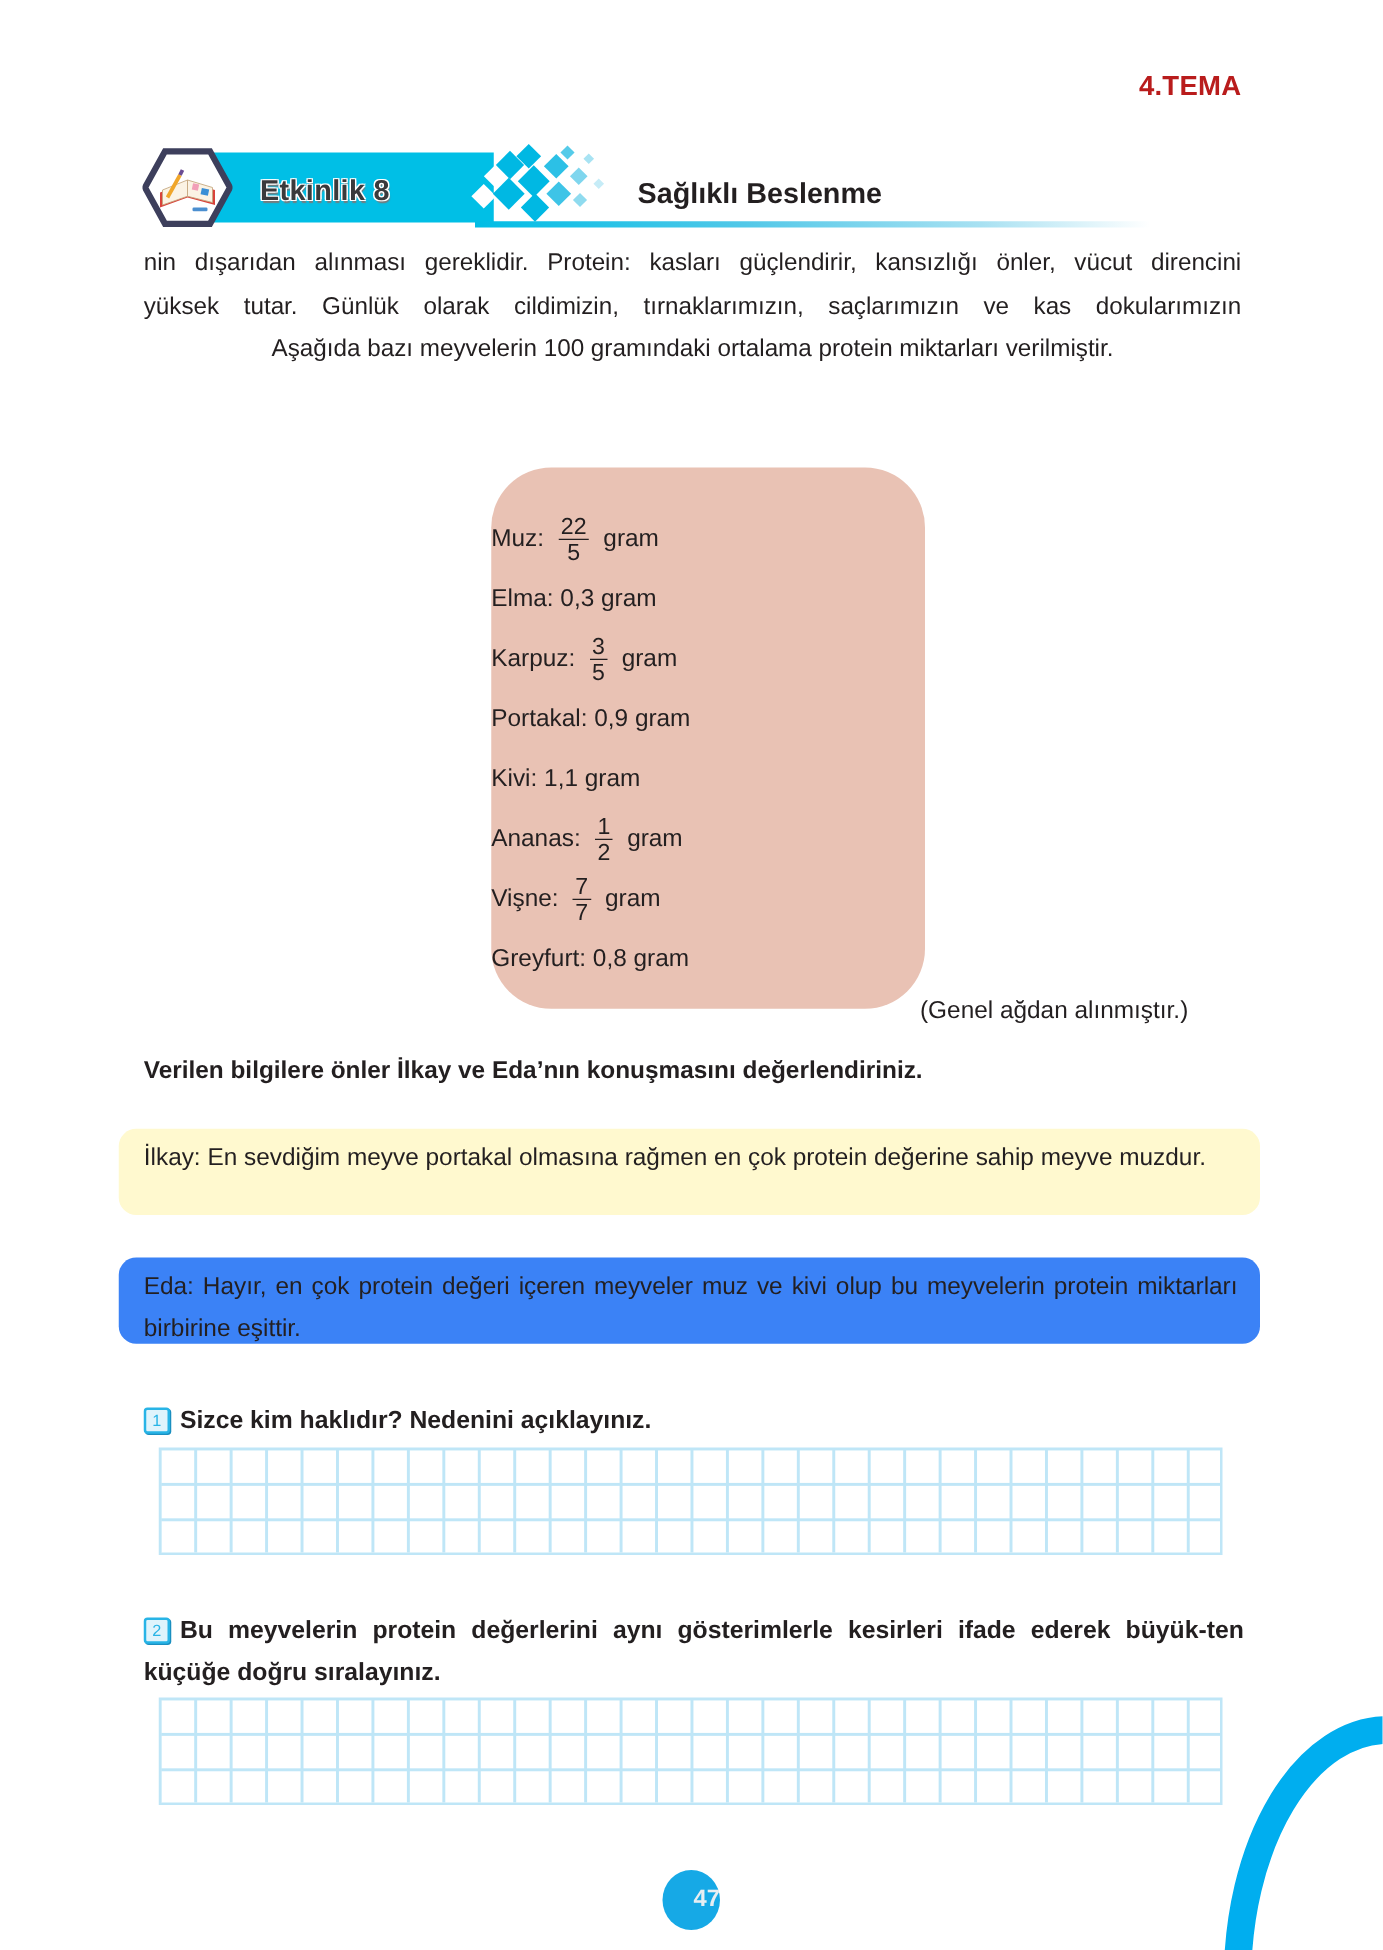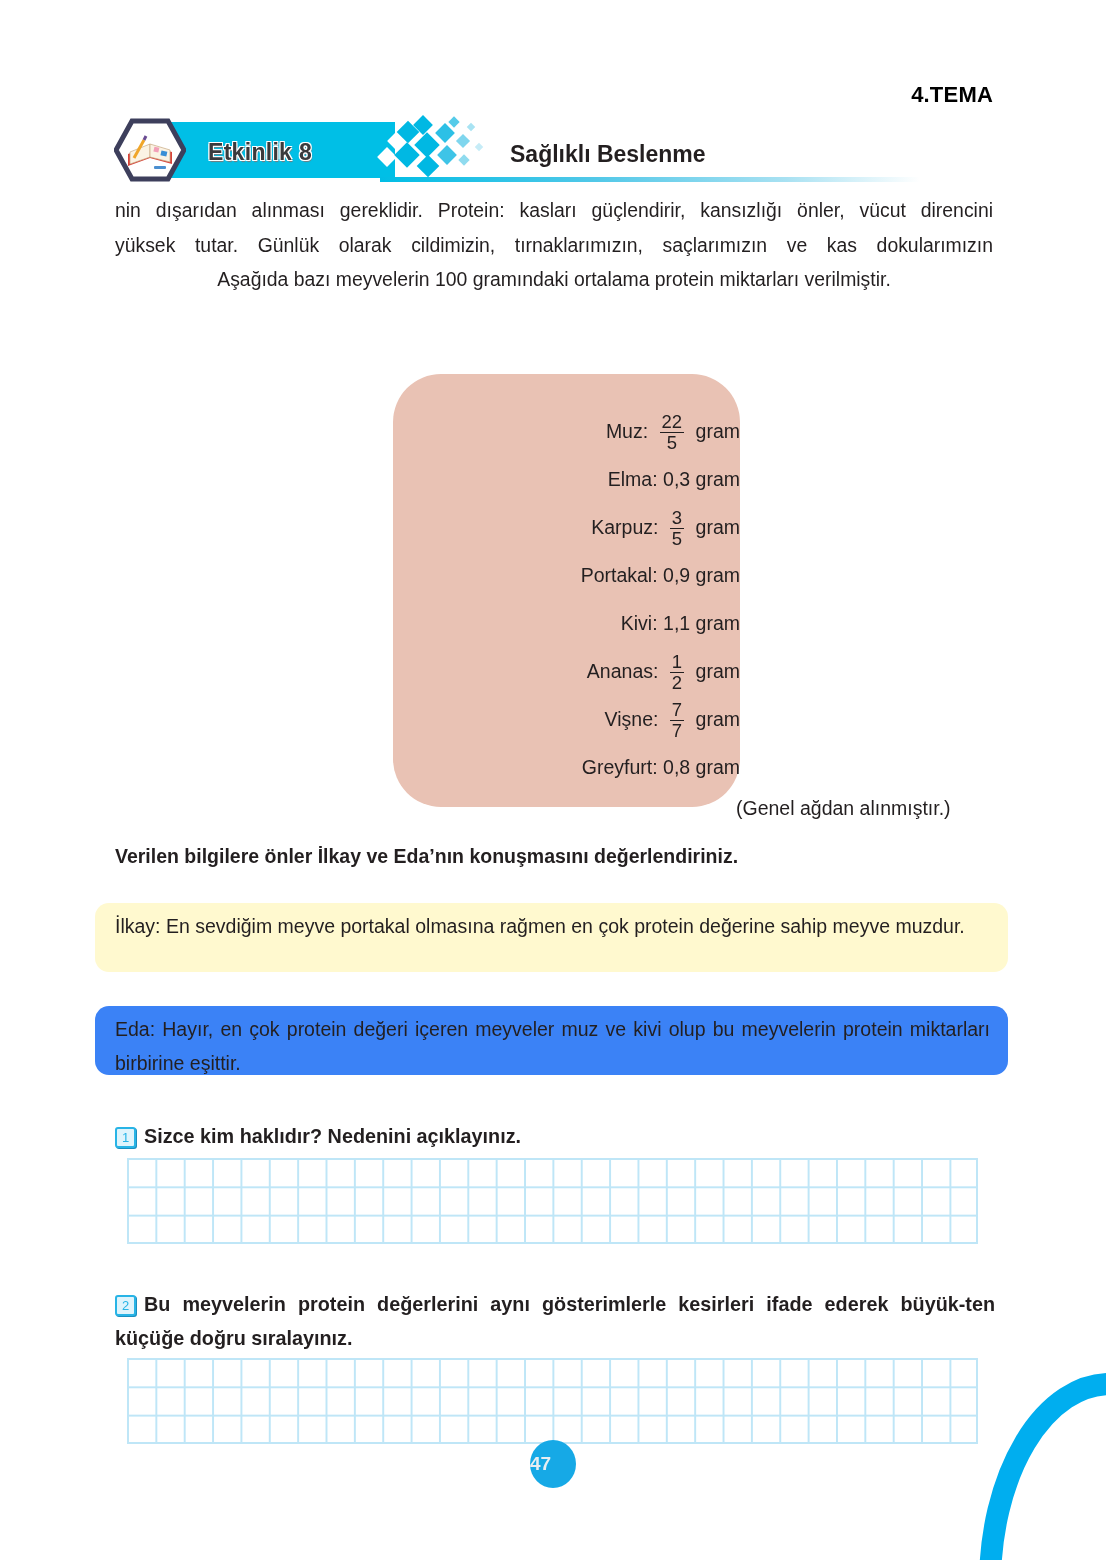--- a/index.html
+++ b/index.html
@@ -4,40 +4,40 @@
 <style>
   html, body { margin: 0; padding: 0; }
   body {
     width: 1106px; height: 1560px; position: relative; overflow: hidden;
     background: #ffffff; color: #231f20;
     font-family: "Liberation Sans", "DejaVu Sans", sans-serif;
   }
   .abs { position: absolute; }
 
   
-  .tema { right: 113px; top: 56px; font-size: 22px; font-weight: bold; color: #000000; letter-spacing: 0.2px; margin-top: 26px; }
+  .tema { right: 113px; top: 56px; font-size: 22px; font-weight: bold; color: #b91c1c; letter-spacing: 0.2px; }
 
   
   .hdr-bar { left: 150px; top: 122px; width: 245px; height: 56px; background: #00bfe6; }
   .hdr-line { left: 380px; top: 177px; width: 540px; height: 5px;
     background: linear-gradient(to right, #00bde5 0%, #52c8e8 40%, #a8e1f2 75%, #ffffff 100%); }
   .hex { left: 114px; top: 118px; width: 72px; height: 64px; }
   .etk { left: 208px; top: 139px; font-size: 23px; font-weight: bold; color: #3a3a3c;
     text-shadow: -1px -1px 0 #fff, 1px -1px 0 #fff, -1px 1px 0 #fff, 1px 1px 0 #fff, 1px 2px 1px #7a7a7a; letter-spacing: 0.3px; }
   .diamonds { left: 368px; top: 114px; width: 130px; height: 66px; }
   .title { left: 510px; top: 141px; font-size: 23px; font-weight: bold; color: #231f20; }
 
   
   .para { left: 115px; top: 193px; width: 878px; font-size: 19.4px; line-height: 34.5px; text-align: justify; }
   .para p { margin: 0; }
   .para .jl { text-align: justify; text-align-last: justify; }
 
   
   .card { left: 393px; top: 374px; width: 347px; height: 433px; background: #e9c2b4; border-radius: 48px; }
-  .fruit { position: absolute; left: 0; width: 347px; text-align: right; font-size: 19.5px; color: #231f20; height: 40px; line-height: 40px; }
+  .fruit { position: absolute; left: 0; width: 347px; text-align: left; font-size: 19.5px; color: #231f20; height: 40px; line-height: 40px; }
   .frac { display: inline-flex; flex-direction: column; align-items: center; vertical-align: middle; margin: 0 6px; line-height: 1; font-size: 18.5px; }
   .frac .num { border-bottom: 1px solid #231f20; padding: 0 2px 1px; }
   .frac .den { padding-top: 1px; }
   .source { left: 736px; top: 797px; font-size: 19.5px; }
 
   .instruction { left: 115px; top: 845px; font-size: 19.5px; font-weight: bold; }
 
   .bubble { left: 95px; width: 913px; border-radius: 14px; box-sizing: border-box; padding: 6px 18px 0 20px; font-size: 19.5px; line-height: 34px; text-align: justify; }
   .bubble.ilkay { top: 903px; height: 69px; background: #fff9cf; }
   .bubble.eda { top: 1006px; height: 69px; background: #3b82f6; }
@@ -48,21 +48,21 @@
   .qnum { display: inline-block; width: 17px; height: 17px; border: 2px solid #28b4e6; border-radius: 3px; background: #dff4fc; color: #28b4e6; font-size: 13px; line-height: 17px; text-align: center; font-weight: normal; margin-right: 8px; vertical-align: 1px; box-shadow: 1px 1px 0 #1a8fc0; }
 
   .grid { left: 127px; width: 851px; height: 86px; box-sizing: border-box; border: 2px solid #bfe6f7;
     background-image:
       linear-gradient(to right, #bfe6f7 2px, transparent 2px),
       linear-gradient(to bottom, #bfe6f7 2px, transparent 2px);
     background-size: 28.37px 28px, 100% 28.33px; background-position: -2px 0, 0 -2px; }
   .grid1 { top: 1158px; }
   .grid2 { top: 1358px; }
 
-  .pagenum { left: 530px; top: 1440px; width: 46px; height: 48px; border-radius: 50%; background: #16a9e6; color: #e8eef2; font-weight: bold; font-size: 19px; text-align: left; line-height: 48px; }
+  .pagenum { left: 530px; top: 1496px; width: 46px; height: 48px; border-radius: 50%; background: #16a9e6; color: #e8eef2; font-weight: bold; font-size: 19px; text-align: right; line-height: 48px; }
   .arc { left: 978px; top: 1372px; width: 260px; height: 380px; }
 </style>
 </head>
 <body>
 
 <div class="abs tema">4.TEMA</div>
 
 <div class="abs hdr-bar"></div>
 <div class="abs hdr-line"></div>
 

